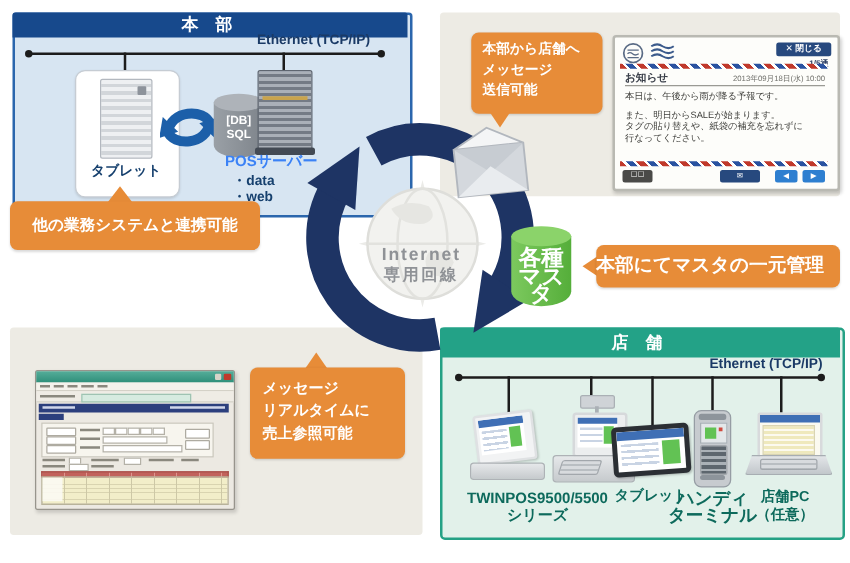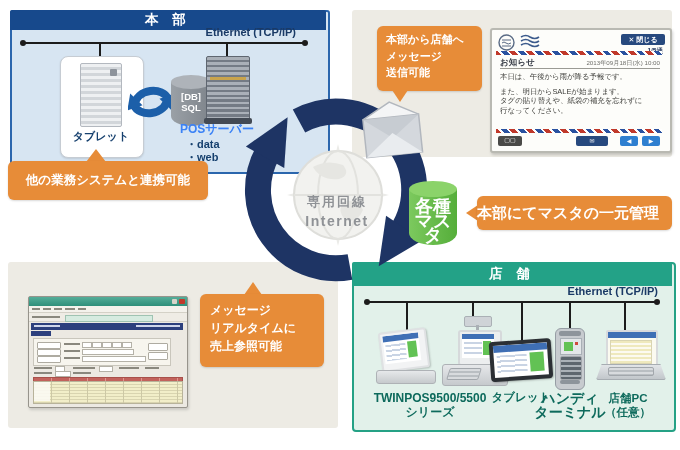--- a/index.html
+++ b/index.html
@@ -170,22 +170,22 @@
     <polygon points="55,104 62,76 55,66 48,76" fill="#ebebe8"></polygon>
     <polygon points="4,53 32,46 42,53 32,60" fill="#ebebe8"></polygon>
     <polygon points="106,53 78,46 68,53 78,60" fill="#ebebe8"></polygon>
     <circle cx="55" cy="53" r="44" fill="#f2f2ef" stroke="#dededa" stroke-width="2"></circle>
     <ellipse cx="55" cy="53" rx="20" ry="44" fill="none" stroke="#e2e2de" stroke-width="2"></ellipse>
     <line x1="11" y1="53" x2="99" y2="53" stroke="#e2e2de" stroke-width="2"></line>
     <path d="M30,25 q14,-8 30,-2 q8,10 -4,14 q-18,2 -26,-12z" fill="#e6e6e2"></path>
     <path d="M60,60 q16,-4 20,8 q-6,14 -18,10 q-8,-10 -2,-18z" fill="#e6e6e2"></path>
   </svg>
   <div class="abs net-text">
+    <div style="font-size:14px;letter-spacing:1.5px;margin-top:2px;">Internet</div>
     <div style="font-size:13px;letter-spacing:2px;">専用回線</div>
-    <div style="font-size:14px;letter-spacing:1.5px;margin-top:2px;">Internet</div>
   </div>
 
   <svg class="abs" style="left:0;top:0;z-index:3;pointer-events:none" width="680" height="450" viewBox="0 0 680 450">
     <defs>
       <marker id="ahead" markerUnits="userSpaceOnUse" markerWidth="52" markerHeight="52" viewBox="0 0 52 52" refX="8" refY="26" orient="auto">
         <path d="M2,4 L48,26 L2,48 Z" fill="#1e3464"></path>
       </marker>
     </defs>
     <path d="M 350 267 A 78 78 0 0 1 268 152" stroke="#1e3464" stroke-width="26" fill="none" marker-end="url(#ahead)"></path>
     <path d="M 299 121 A 78 78 0 0 1 401 233" stroke="#1e3464" stroke-width="26" fill="none" marker-end="url(#ahead)"></path>

